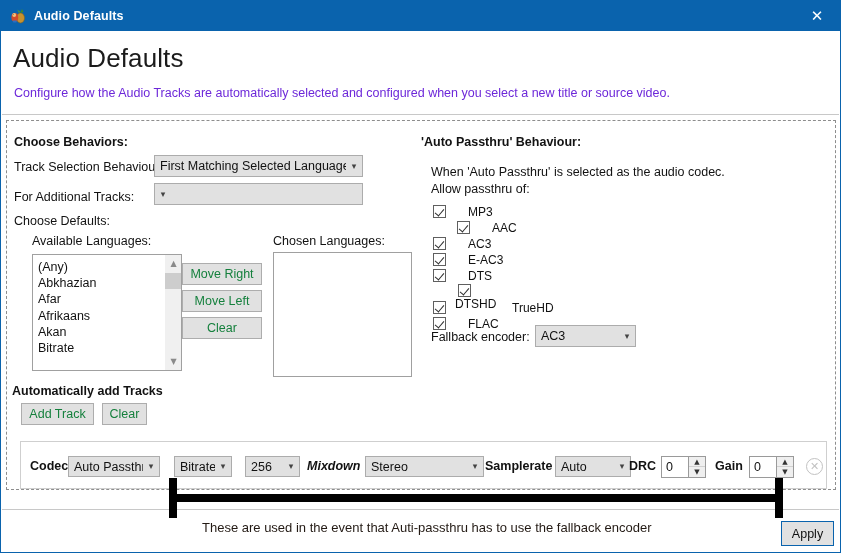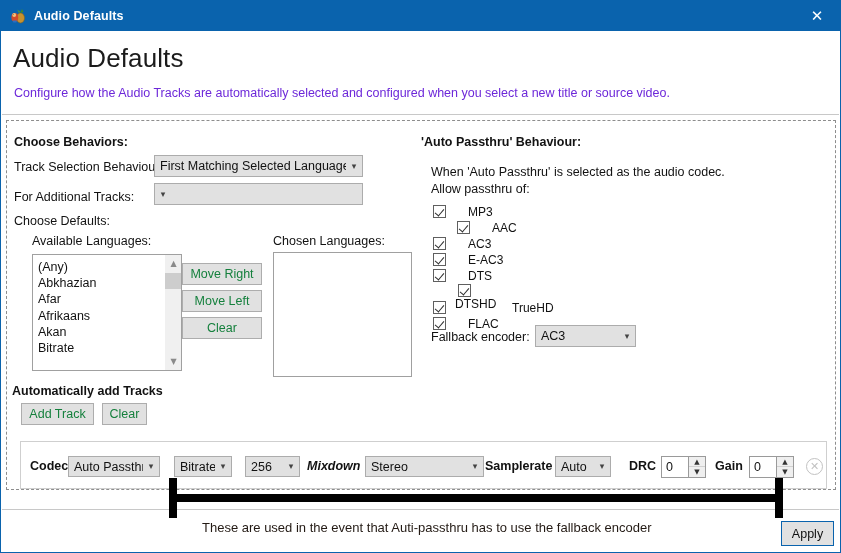--- a/index.html
+++ b/index.html
@@ -393,21 +393,21 @@
       <span class="carr">▾</span>
     </div>
 
     <div class="lbl b" style="left:286px; top:17px;font-style:italic;">Mixdown</div>
     <div class="combo" style="left:344px; top:14px; width:119px; height:21px;">
       <span class="cval">Stereo</span>
       <span class="carr">▾</span>
     </div>
 
     <div class="lbl b" style="left:464px; top:17px;">Samplerate</div>
-    <div class="combo" style="left:534px; top:14px; width:56px; height:21px;">
+    <div class="combo" style="left:534px; top:14px; width:76px; height:21px;">
       <span class="cval">Auto</span>
       <span class="carr">▾</span>
     </div>
 
     <div class="lbl b" style="left:608px; top:17px;">DRC</div>
     <div class="spin" style="left:640px; top:14px; width:45px;">
       <span class="sval">0</span>
       <span class="sbtns">
         <span>▲</span>
         <span>▼</span>

